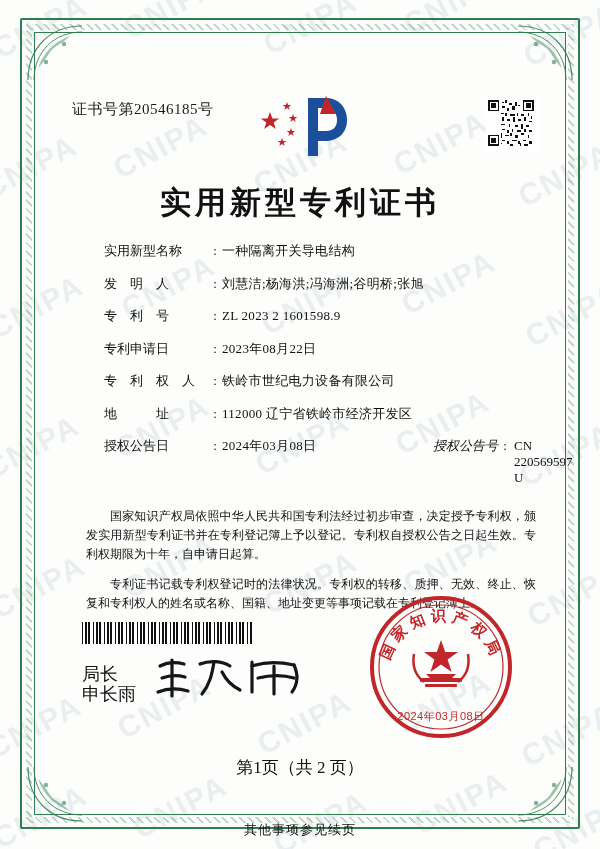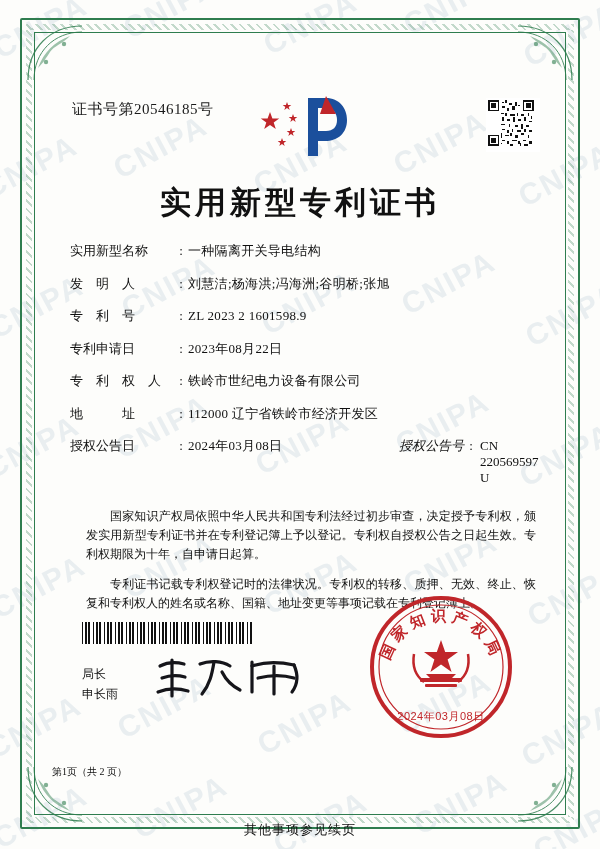--- a/index.html
+++ b/index.html
@@ -97,20 +97,21 @@
     margin-bottom:14.5px;
     align-items:baseline;
   }
   .flabel{
     width:104px;
     flex:0 0 104px;
     display:flex;
     justify-content:space-between;
     letter-spacing:0px;
     color:#111;
+    margin-left:34px;
   }
   .fcolon{width:14px;flex:0 0 14px;text-align:center;}
   .fval{flex:1;letter-spacing:.3px;}
   .frow.double .fval{flex:0 0 205px;}
   .second-label{
     flex:0 0 auto;
     margin-left:6px;
     letter-spacing:0;
     font-style:italic;
   }
@@ -126,21 +127,21 @@
   .para p{margin:0 0 11px 16px;text-indent:24px;}
 
   .barcode{
     position:absolute;left:30px;top:570px;
     height:22px;width:170px;
     background:repeating-linear-gradient(90deg,
       #111 0 1px,#fff 1px 3px,#111 3px 5px,#fff 5px 6px,#111 6px 8px,#fff 8px 11px);
   }
   .sign-block{
     position:absolute;left:30px;top:612px;
-    font-size:12px;line-height:20px;color:#111;
+    font-size:18px;line-height:20px;color:#111;
   }
   .signature{
     position:absolute;left:100px;top:600px;
     width:160px;height:52px;
     color:#1a1a1a;
   }
   .seal{
     position:absolute;right:34px;top:542px;
     width:146px;height:146px;
   }
@@ -149,21 +150,21 @@
     width:100%;
     text-align:center;
     bottom:16px;
     font-family:"Liberation Sans", sans-serif;
     font-size:11px;
     color:#c0262a;
     letter-spacing:.5px;
   }
   .page-no{
     position:absolute;left:0;right:0;bottom:18px;
-    text-align:left;font-size:10px;color:#111;
+    text-align:center;font-size:17px;color:#111;
   }
   .footer-note{
     position:absolute;left:0;right:0;bottom:10px;
     text-align:center;font-size:13px;color:#111;letter-spacing:1px;
   }
 </style>
 </head>
 <body>
 
 <div class="page">

